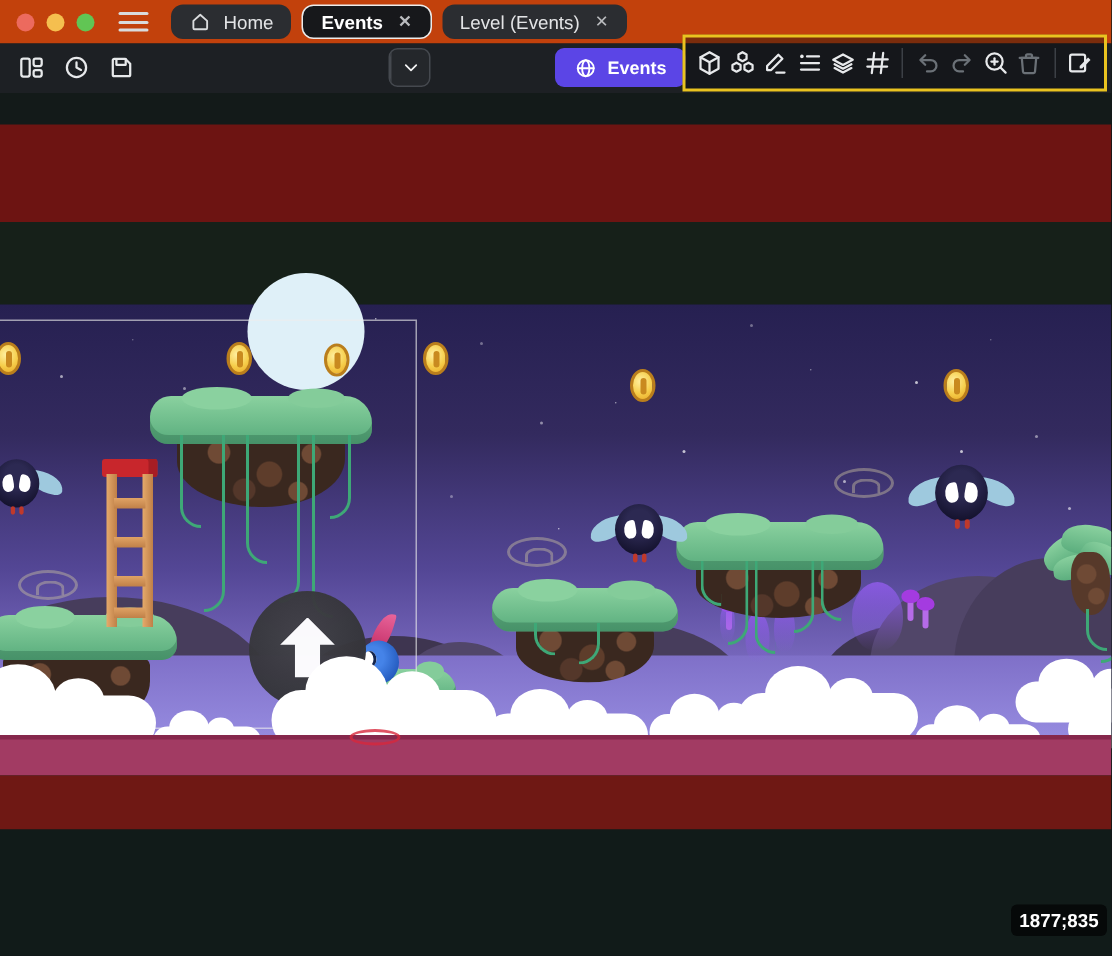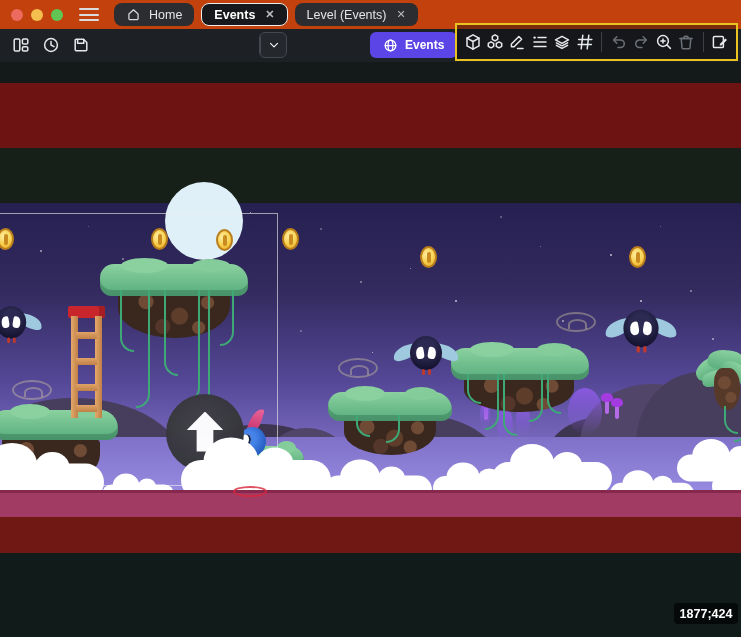--- a/index.html
+++ b/index.html
@@ -248,21 +248,21 @@
         <div class="tool-btn">
           <svg viewBox="0 0 18 18" fill="none" stroke="currentColor" stroke-width="1.5" stroke-linecap="round" stroke-linejoin="round">
             <rect x="2.4" y="3.4" width="10" height="11.2" rx="1.2"></rect>
             <path d="M8.8 11l5.6-5.6 1.6 1.6-5.6 5.6H8.8z" fill="currentColor" stroke="none"></path>
           </svg>
         </div>
       </div>
   </div>
 
   <div class="canvas" id="scene-canvas">
-    <div class="coords-badge">1877;424</div>
+    <div class="coords-badge">1877;835</div>
   <div class="band" style="top: 21px; height: 65px; background: rgb(109, 20, 18); z-index: 1;"></div>
       <div class="band" style="top: 86px; height: 55px; background: rgb(22, 32, 25); z-index: 1;"></div>
       <div class="band" style="top: 141px; height: 287px; background: linear-gradient(rgb(38, 32, 81) 0%, rgb(51, 42, 94) 30%, rgb(84, 71, 150) 62%, rgb(123, 107, 193) 85%, rgb(140, 124, 212) 100%); z-index: 1;"></div>
       <span class="star" style="left: 88px; top: 164px; width: 1px; height: 1px; opacity: 0.35;"></span>
       <span class="star" style="left: 122px; top: 196px; width: 2px; height: 2px; opacity: 0.47;"></span>
       <span class="star" style="left: 40px; top: 188px; width: 2px; height: 2px; opacity: 0.59;"></span>
       <span class="star" style="left: 250px; top: 150px; width: 1px; height: 1px; opacity: 0.71;"></span>
       <span class="star" style="left: 320px; top: 166px; width: 2px; height: 2px; opacity: 0.35;"></span>
       <span class="star" style="left: 360px; top: 219px; width: 2px; height: 2px; opacity: 0.47;"></span>
       <span class="star" style="left: 410px; top: 206px; width: 1px; height: 1px; opacity: 0.59;"></span>

